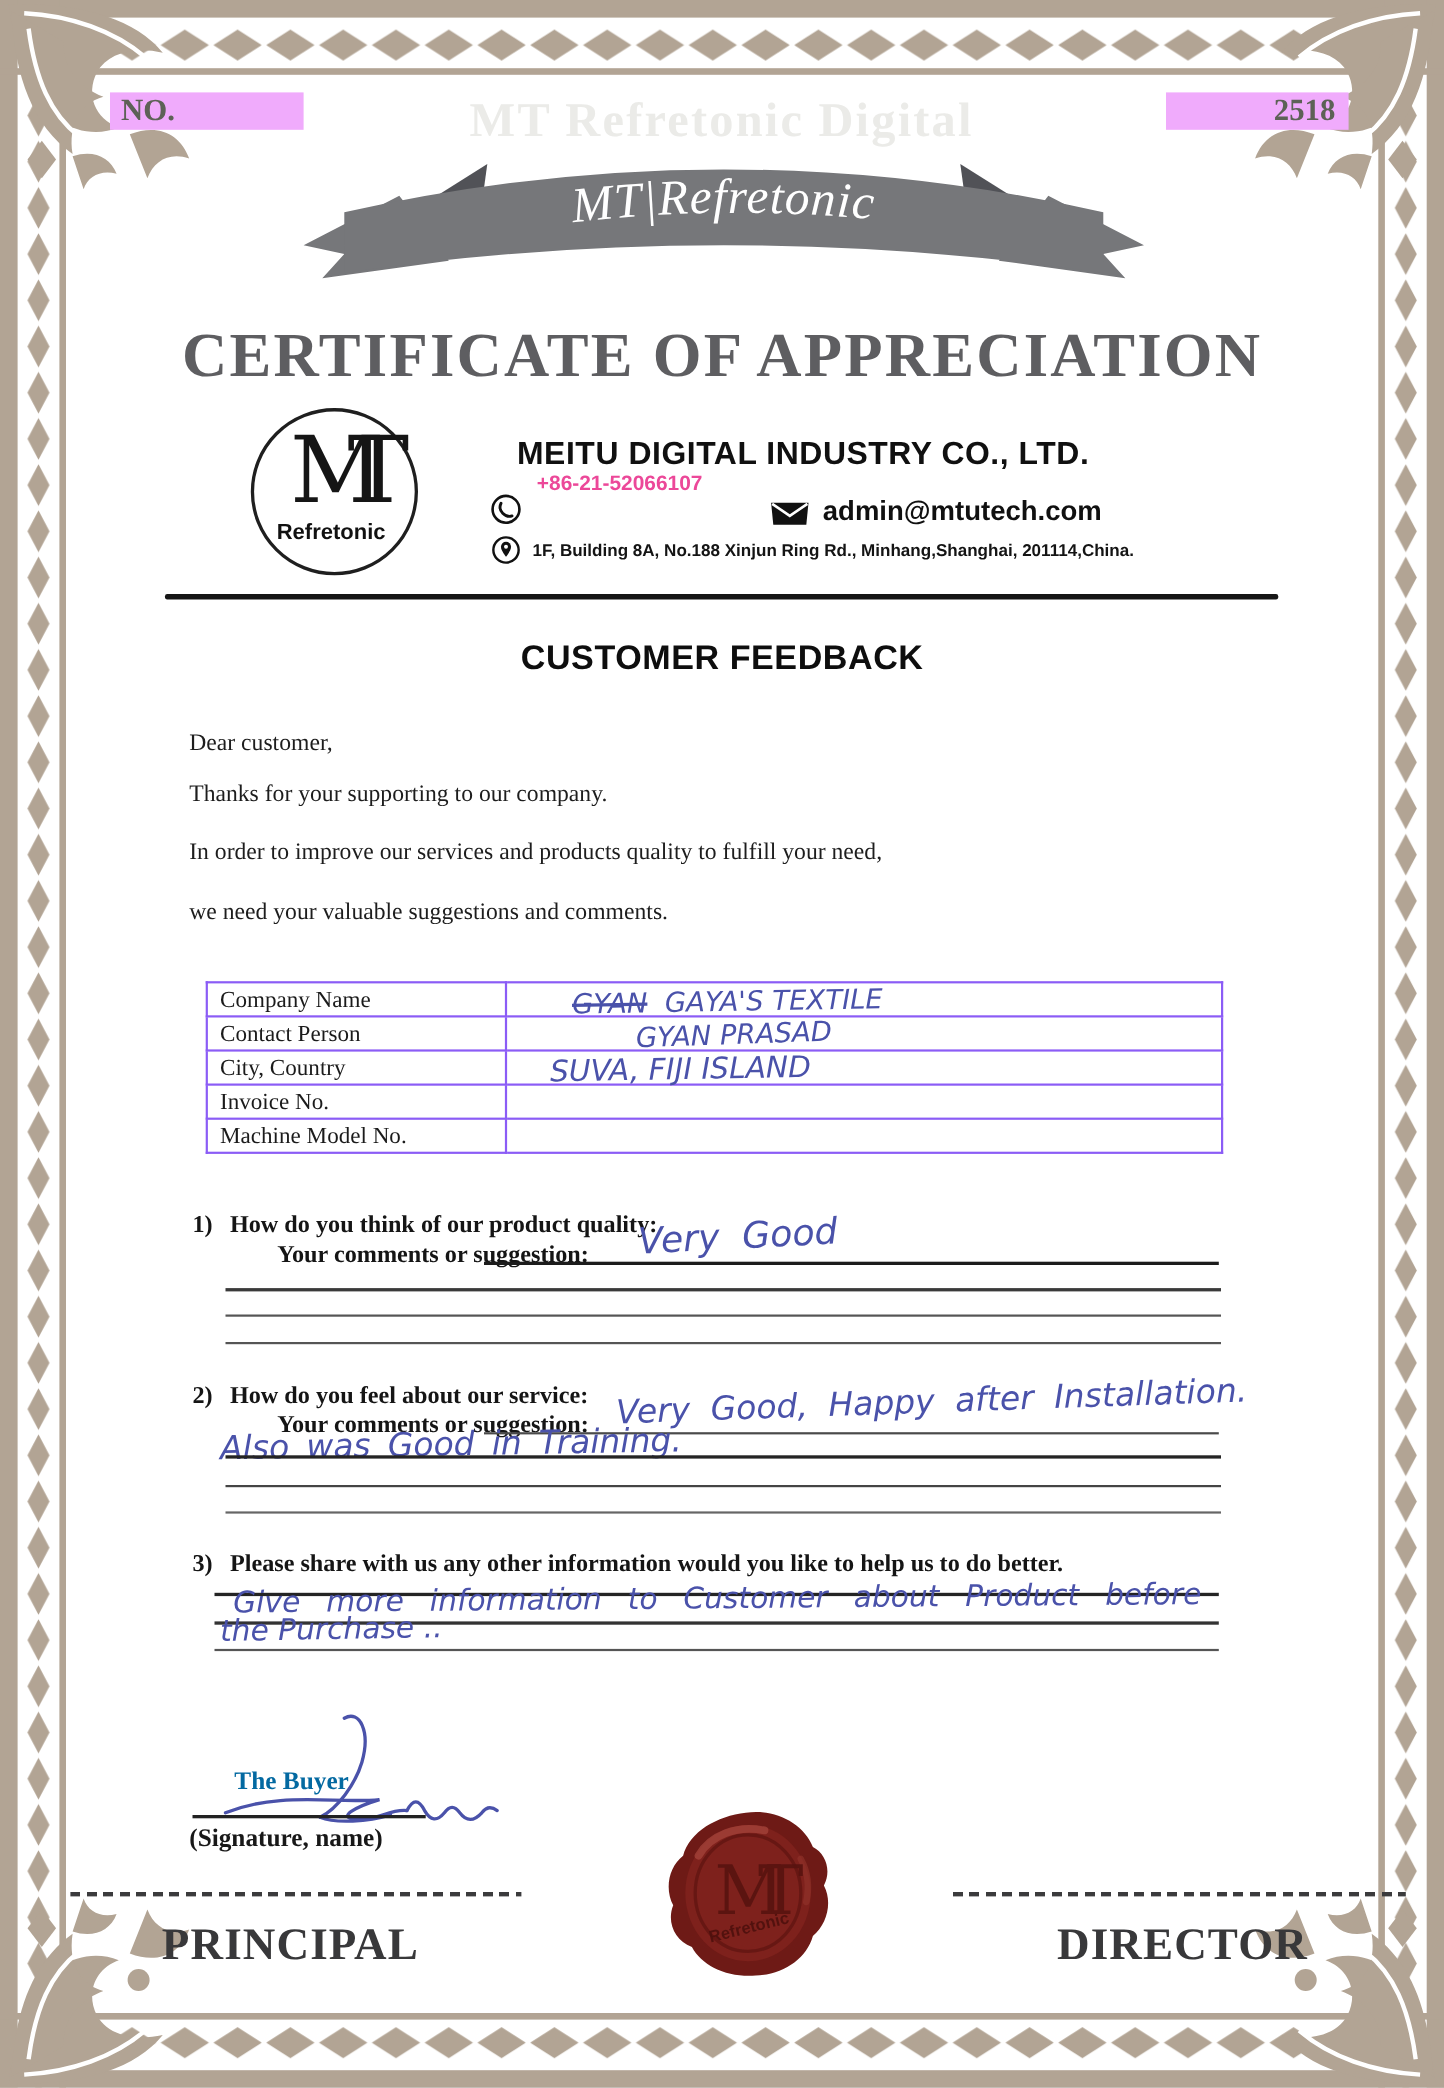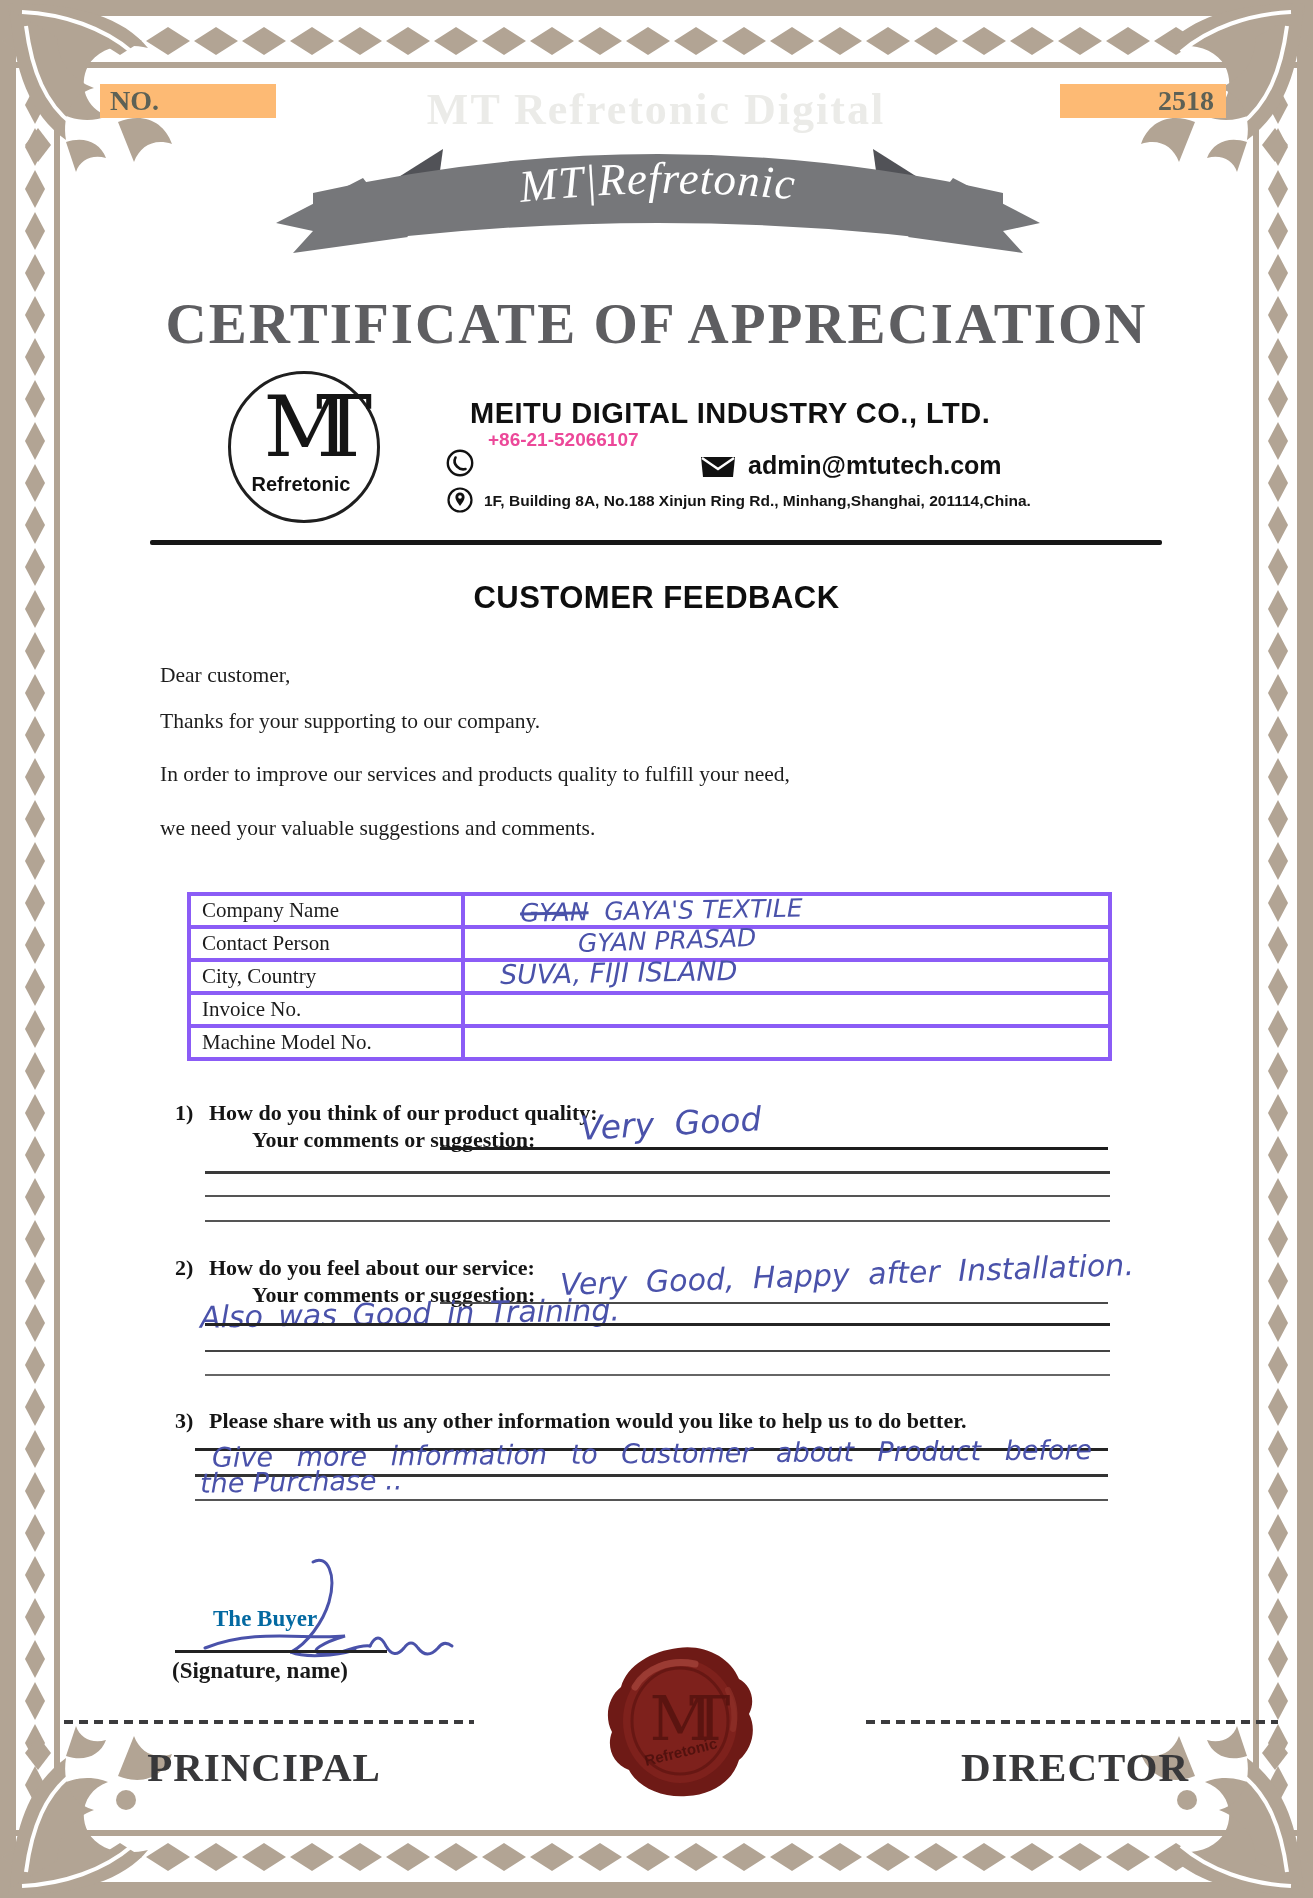--- a/index.html
+++ b/index.html
@@ -17,21 +17,21 @@
   .line-bottom{left:0;top:1830px;width:1313px;height:6px;background:#b2a494;}
   .line-left{left:54px;top:0;width:6px;height:1898px;background:#b2a494;}
   .line-right{left:1253px;top:0;width:6px;height:1898px;background:#b2a494;}
   .strip-top{left:0;top:26px;} .strip-bottom{left:0;top:1842px;}
   .strip-left{left:24px;top:0;} .strip-right{left:1267px;top:0;}
   .corner{width:180px;height:180px;}
   .c-tl{left:0;top:0;} .c-tr{left:1133px;top:0;transform:scaleX(-1);}
   .c-bl{left:0;top:1718px;transform:scaleY(-1);} .c-br{left:1133px;top:1718px;transform:scale(-1,-1);}
 
   
-  .numbox{background:#fdba74;color:#5d6156;font-weight:bold;font-size:28px;height:34px;line-height:34px;}
+  .numbox{background:#f0abfc;color:#5d6156;font-weight:bold;font-size:28px;height:34px;line-height:34px;}
   .no-box{left:100px;top:84px;width:166px;padding-left:10px;}
   .num-box{left:1060px;top:84px;width:154px;padding-right:12px;text-align:right;}
   .watermark{left:320px;top:84px;width:672px;text-align:center;font-size:44px;color:#ebebe8;
              font-weight:bold;letter-spacing:2px;}
   .ribbon{left:268px;top:143px;}
   .title{left:0;top:291px;width:1313px;text-align:center;font-size:57px;font-weight:bold;
          color:#5e5e61;letter-spacing:2px;white-space:nowrap;}
 
   
   .logo-circle{left:228px;top:371px;width:146px;height:146px;border:3px solid #1f1f1f;border-radius:50%;}
@@ -46,25 +46,25 @@
   .phone-text{left:488px;top:429px;font-family:"Liberation Sans",sans-serif;font-weight:bold;font-size:19px;color:#ec4899;}
   .mail-icon{left:700px;top:455px;width:36px;height:24px;}
   .mail-text{left:748px;top:451px;font-family:"Liberation Sans",sans-serif;font-weight:bold;font-size:25px;color:#101010;}
   .pin-icon{left:447px;top:487px;width:26px;height:26px;}
   .addr-text{left:484px;top:492px;font-family:"Liberation Sans",sans-serif;font-weight:bold;font-size:15.5px;color:#141414;}
   .divider{left:150px;top:540px;width:1012px;height:5px;background:#161616;border-radius:2px;}
 
   
   .fb-heading{left:0;top:580px;width:1313px;text-align:center;font-family:"Liberation Sans",sans-serif;
               font-weight:bold;font-size:31px;color:#0e0e0e;letter-spacing:0.5px;}
-  .letter{left:160px;font-size:21.5px;color:#1d1d1d;}
+  .letter{left:172px;font-size:21.5px;color:#1d1d1d;}
   .lt0{top:663px;} .lt1{top:709px;} .lt2{top:762px;} .lt3{top:816px;}
 
   table.info{left:187px;top:892px;width:925px;border-collapse:collapse;position:absolute;}
-  table.info td{border:4px solid #8b5cf6;height:27px;font-size:21px;color:#1b1b1b;padding:1px 11px;}
+  table.info td{border:2px solid #8b5cf6;height:27px;font-size:21px;color:#1b1b1b;padding:1px 11px;}
   td.lbl{width:248px;}
 
   .hw{font-family:"DejaVu Sans",sans-serif;font-style:italic;color:#4a52aa;white-space:nowrap;}
   .hw-struck{text-decoration:line-through;text-decoration-thickness:3px;}
   .hw-r1{left:520px;top:896px;font-size:25px;transform:rotate(-1deg);}
   .hw-r2{left:578px;top:926px;font-size:25px;transform:rotate(-2deg);}
   .hw-r3{left:500px;top:957px;font-size:27px;transform:rotate(-1deg);}
 
   .q-head{font-weight:bold;font-size:22px;color:#151515;display:flex;}
   .q-num{width:34px;}

